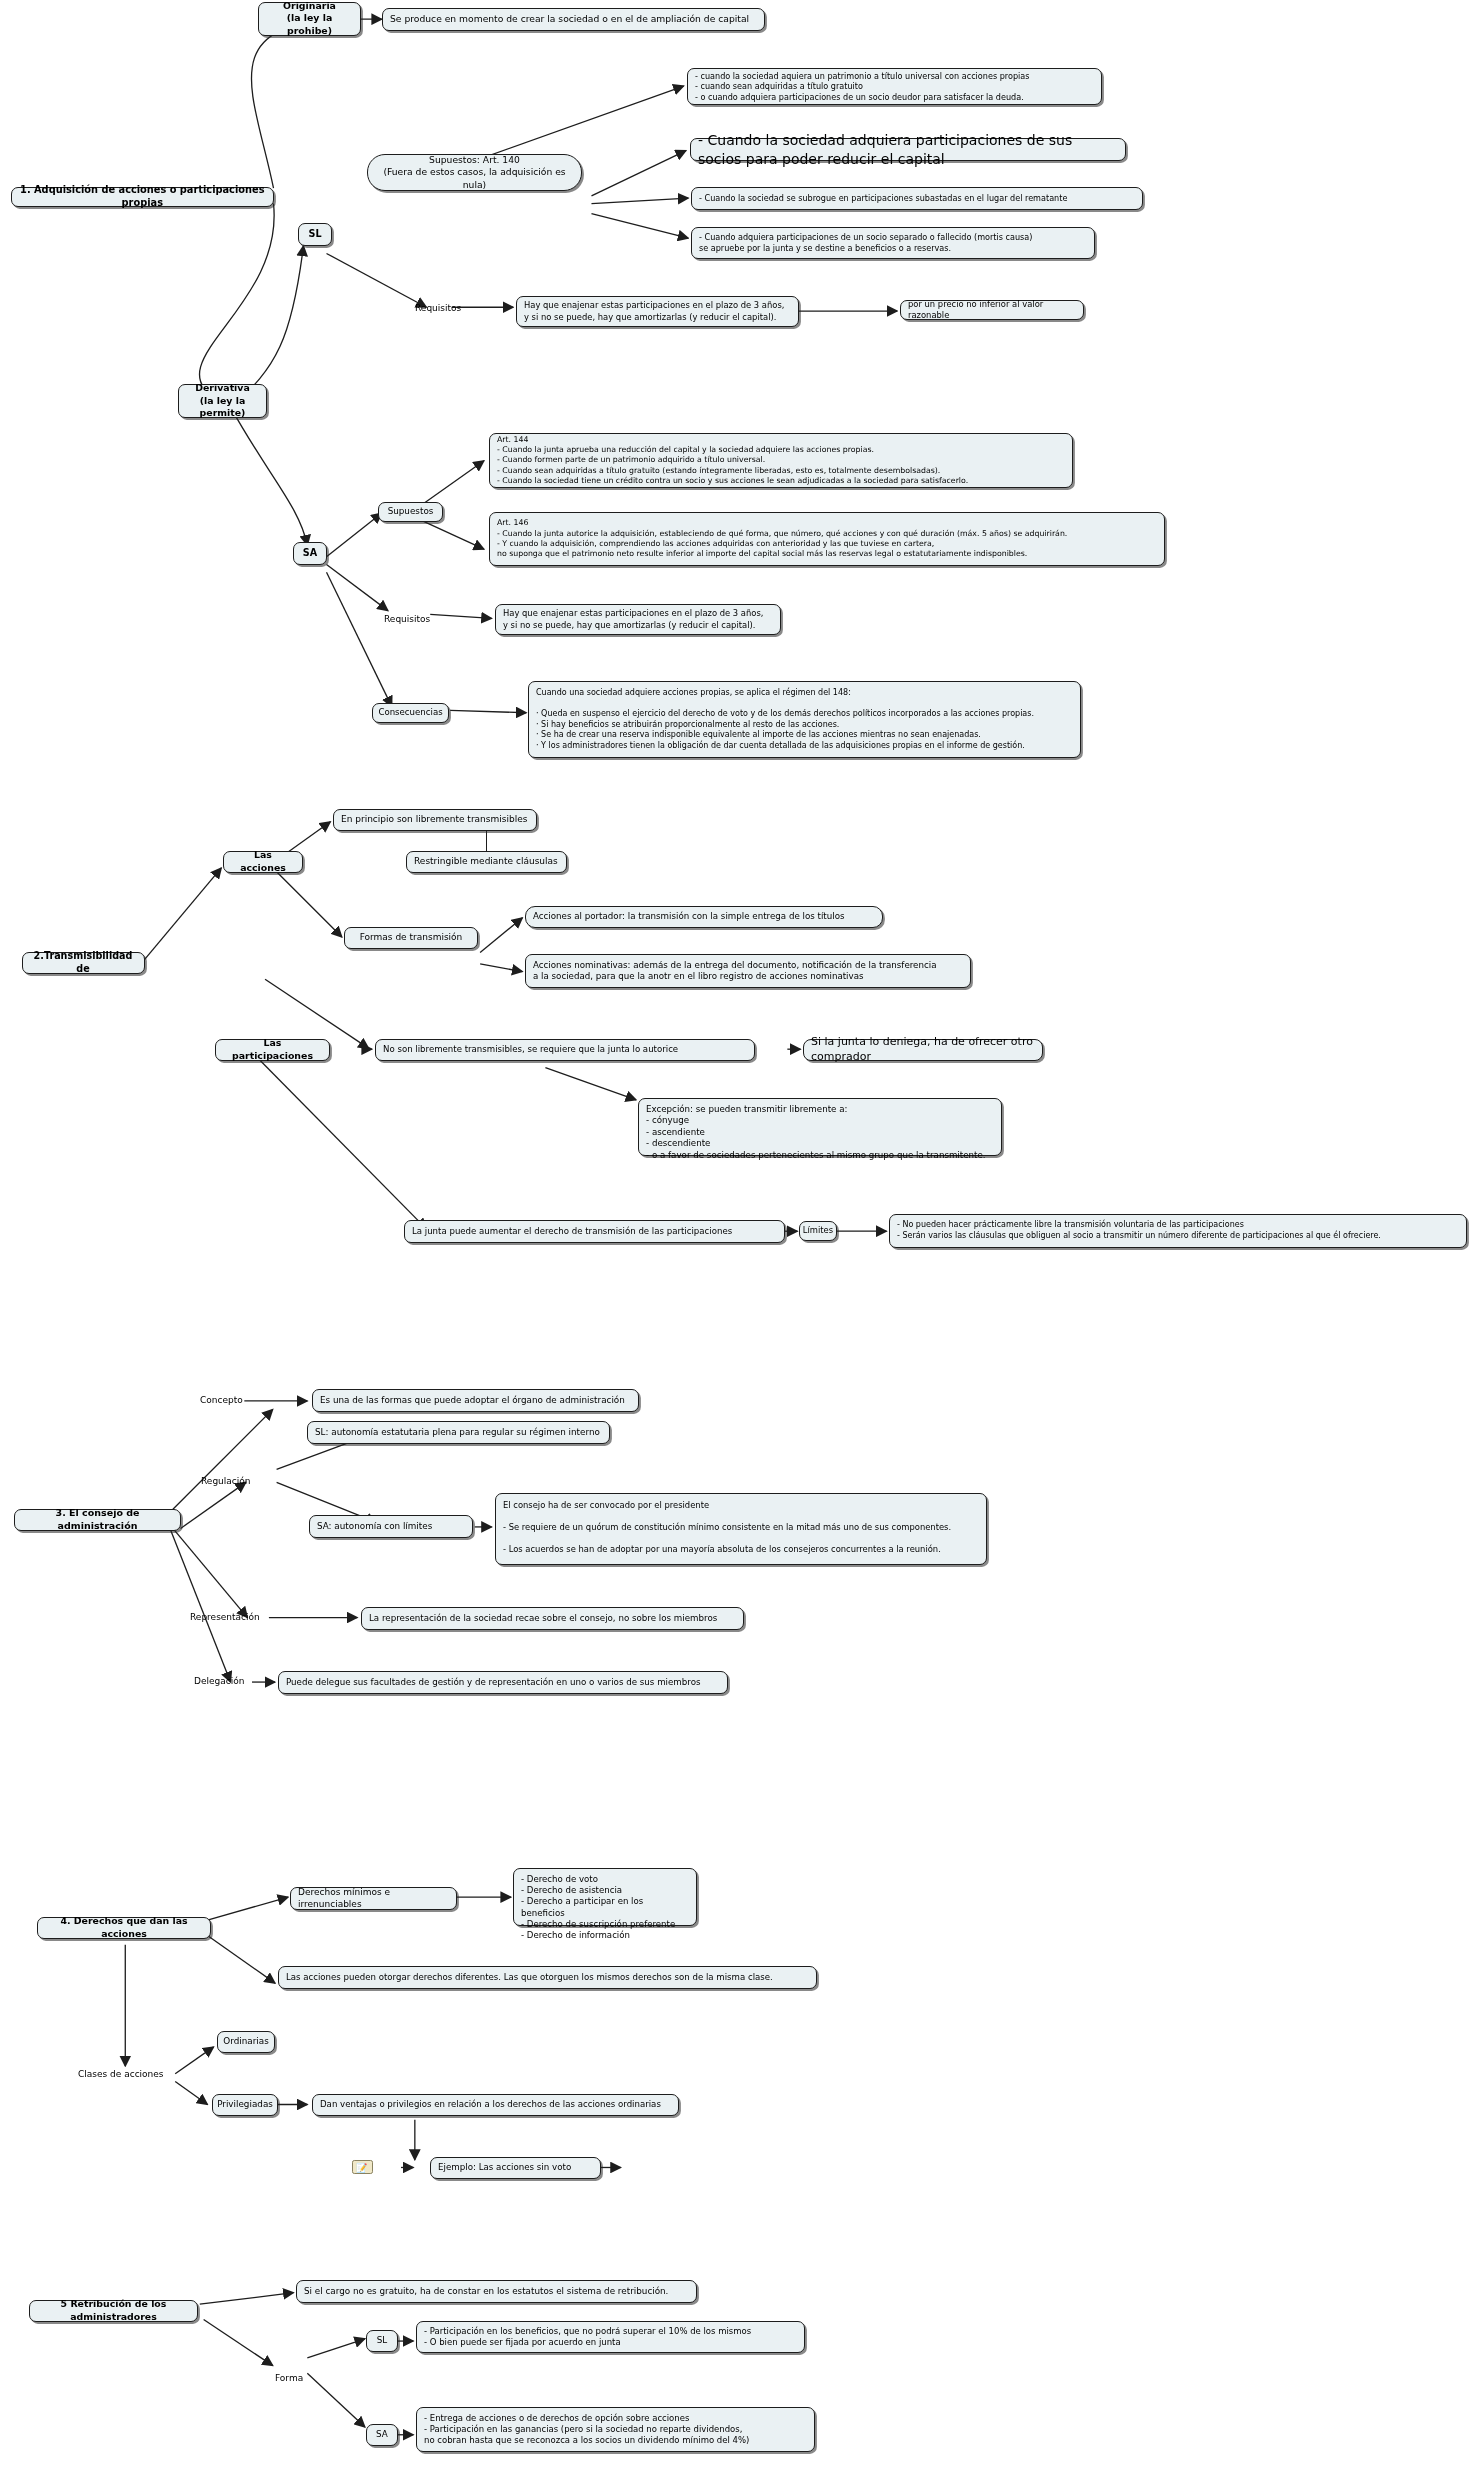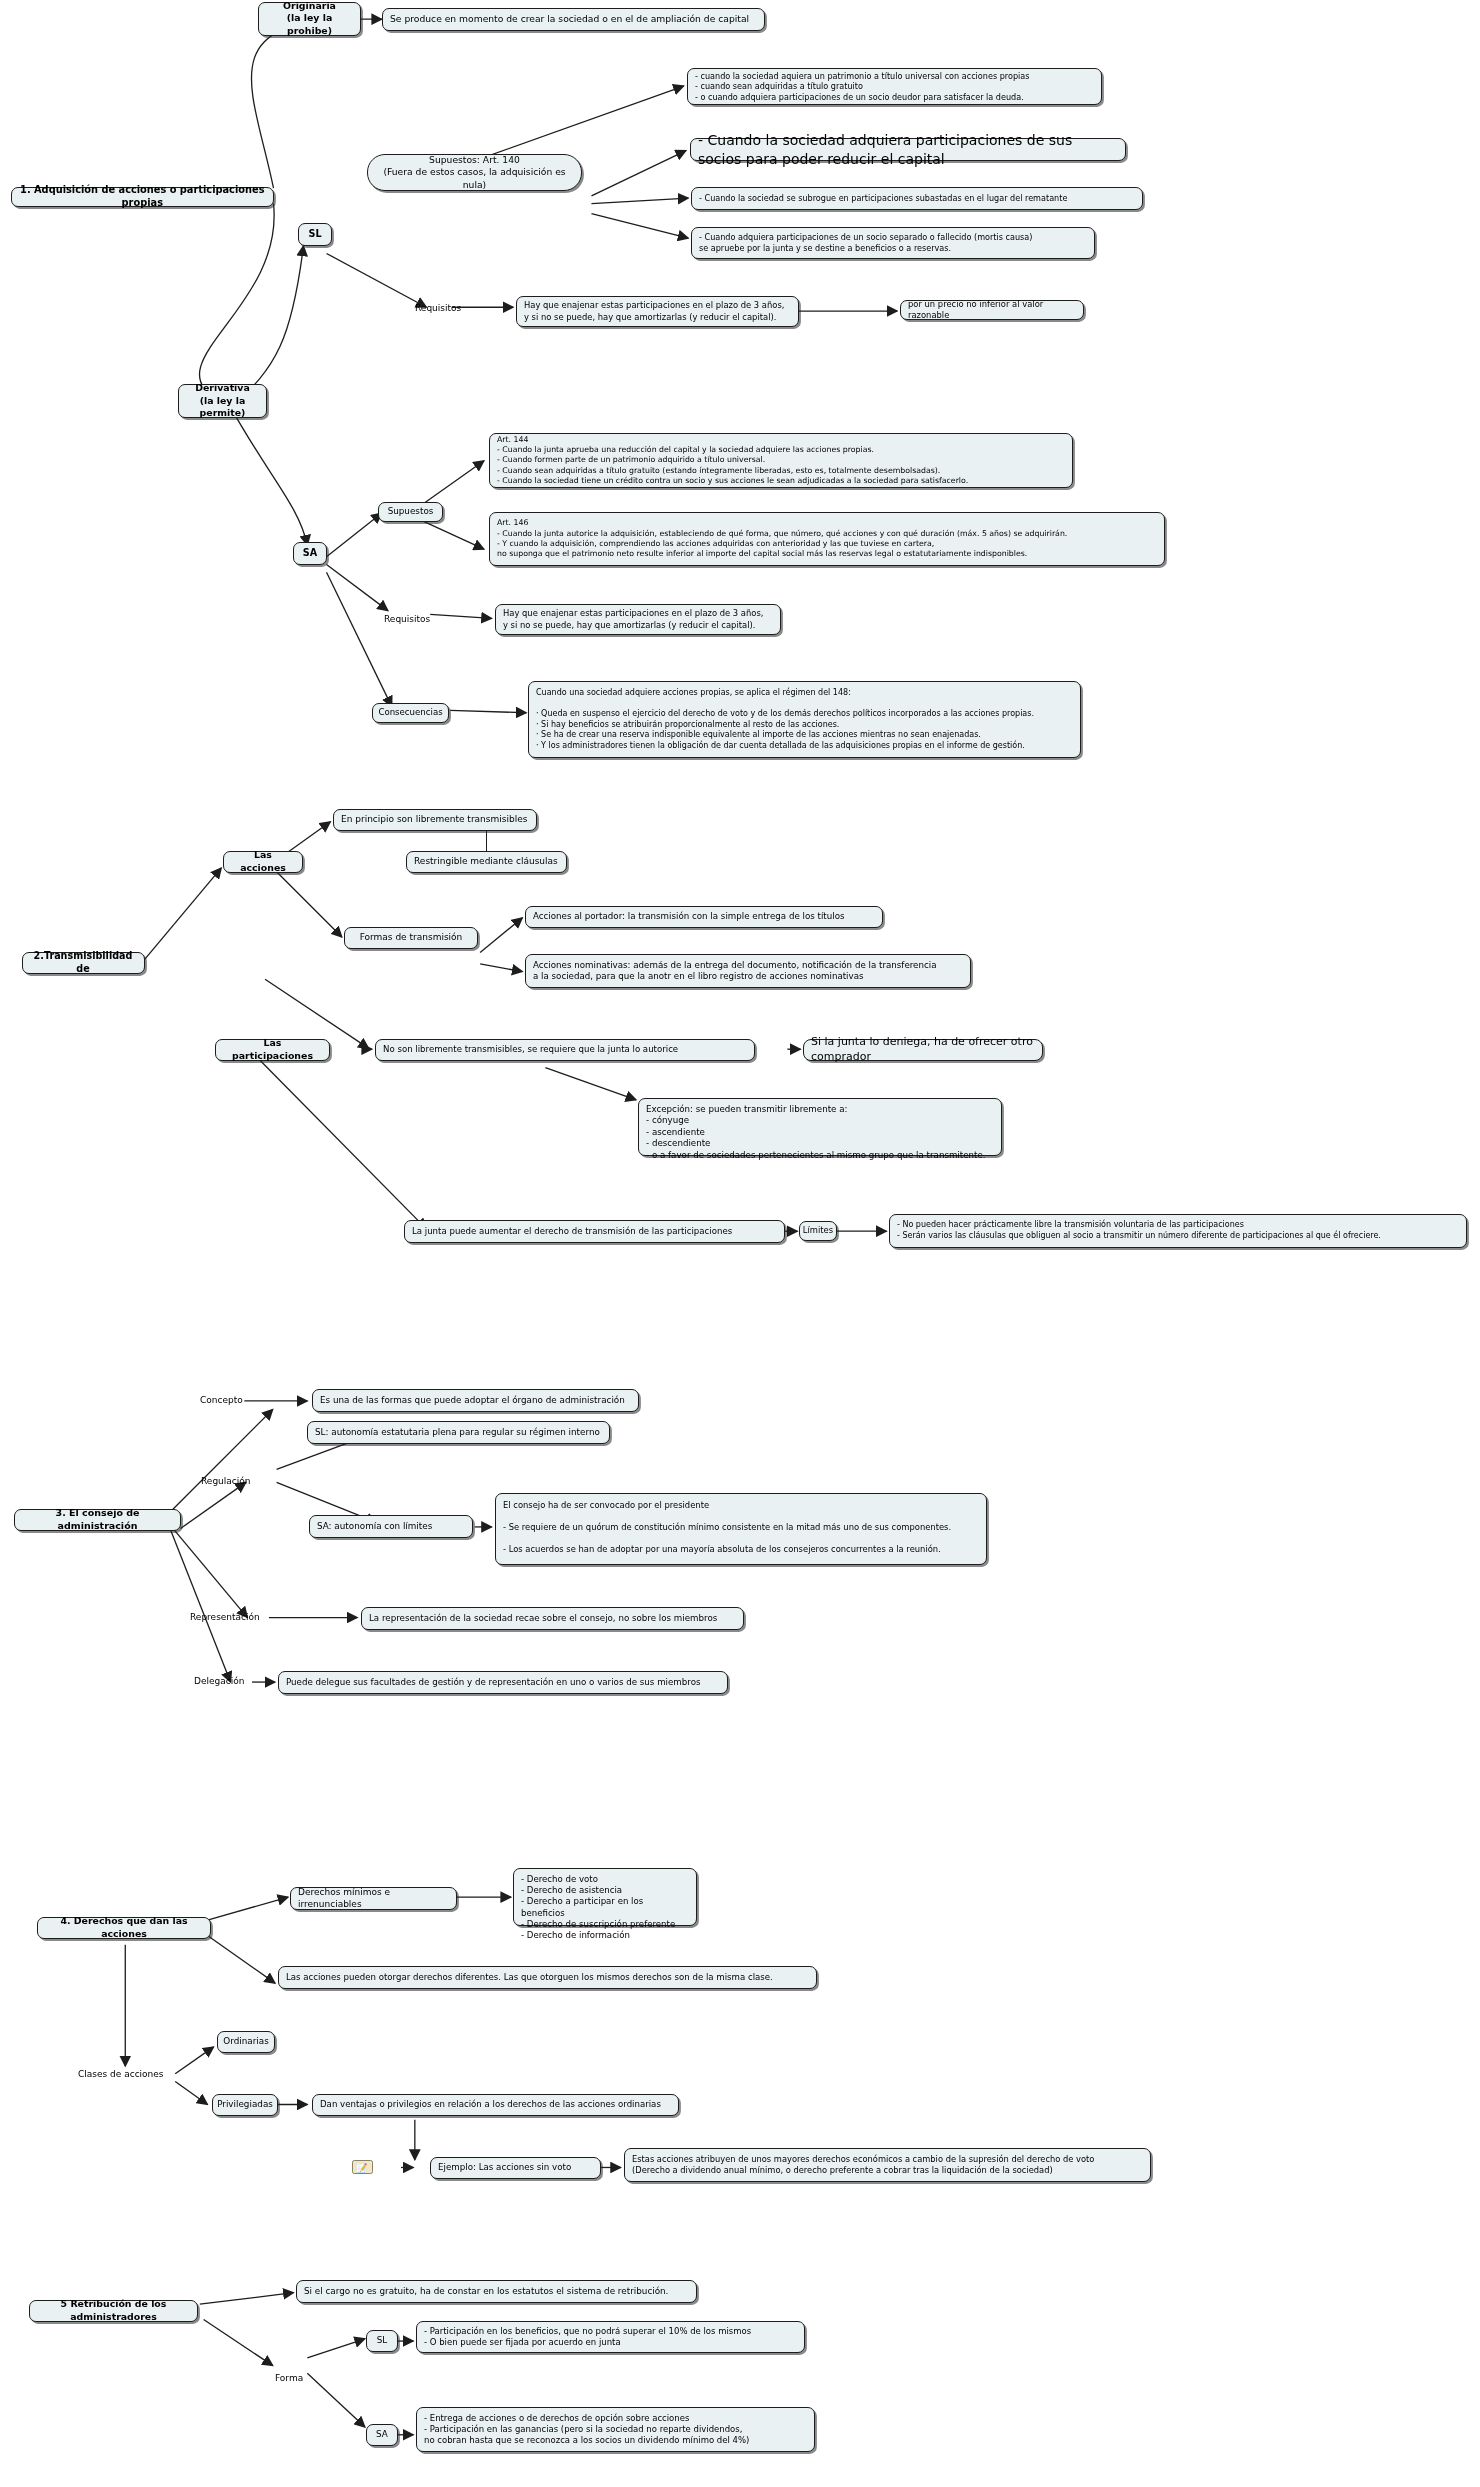--- a/index.html
+++ b/index.html
@@ -207,21 +207,21 @@
 
   <div class="node center bold" style="left:223px; top:851px; width:80px; height:21.5px; font-size:9.4px;">Las acciones</div>
 
   <div class="node" style="left:333px; top:809px; width:204px; height:21.5px; font-size:9px;">En principio son libremente transmisibles</div>
 
   <div class="node" style="left:406px; top:851px; width:161px; height:21.5px; font-size:9px;">Restringible mediante cláusulas</div>
   <div style="position:absolute; z-index:1; left:486px; top:830px; width:1.2px; height:21.5px; background:#1d1d1d;"></div>
 
   <div class="node center" style="left:344px; top:927px; width:134px; height:21.5px; font-size:9px;">Formas de transmisión</div>
 
-  <div class="node" style="left:525px; top:906px; width:358px; height:21.5px; font-size:8.7px;">Acciones al portador: la transmisión  con la simple entrega de los títulos</div>
+  <div class="node" style="left:525px; top:906px; width:358px; height:21.5px; font-size:8.7px;border-radius:10px;">Acciones al portador: la transmisión  con la simple entrega de los títulos</div>
 
   <div class="node" style="left:525px; top:954px; width:446px; height:34px; font-size:8.7px;">Acciones nominativas: además de la entrega del documento, notificación de la transferencia
 a la sociedad, para que la anotr en el libro registro de acciones nominativas</div>
 
   <div class="node center bold" style="left:215px; top:1039px; width:115px; height:21.5px; font-size:9.4px;">Las participaciones</div>
 
   <div class="node" style="left:375px; top:1039px; width:380px; height:21.5px; font-size:8.6px;">No son libremente transmisibles, se requiere que la junta lo autorice</div>
 
   <div class="node" style="left:803px; top:1039px; width:240px; height:21.5px; font-size:11px;border-radius:8px;">Si la junta lo deniega, ha de ofrecer otro comprador</div>
 
@@ -281,22 +281,20 @@
   <div class="node center" style="left:217px; top:2031px; width:58px; height:21.5px; font-size:8.8px;">Ordinarias</div>
 
   <div class="node center" style="left:212px; top:2094px; width:66px; height:21.5px; font-size:8.8px;">Privilegiadas</div>
 
   <div class="node" style="left:312px; top:2094px; width:367px; height:21.5px; font-size:8.6px;">Dan ventajas o privilegios en relación a los derechos de las acciones ordinarias</div>
 
   <div class="emoji-node" style="left:352px; top:2160px;">📝</div>
 
   <div class="node" style="left:416px; top:2157px; width:171px; height:21.5px; font-size:8.7px;margin-left:14px;">Ejemplo: Las acciones sin voto</div>
 
-  <div class="node" style="left:624px; top:2148px; width:527px; height:34px; font-size:8.3px;">Estas acciones atribuyen de unos mayores derechos económicos a cambio de la supresión del derecho de voto
-(Derecho a dividendo anual mínimo, o derecho preferente a cobrar tras la liquidación de la sociedad)</div>
 
   <div class="node center bold" style="left:29px; top:2300px; width:169px; height:21.5px; font-size:9.4px;">5 Retribución de los administradores</div>
 
   <div class="node" style="left:296px; top:2280px; width:401px; height:23px; font-size:8.8px;">Si el cargo no es gratuito, ha de constar en los estatutos el sistema de retribución.</div>
 
   <span class="label small" style="left:275px; top:2373px;">Forma</span>
 
   <div class="node center" style="left:366px; top:2330px; width:32px; height:21.5px; font-size:8.8px;">SL</div>
 
   <div class="node" style="left:416px; top:2321px; width:389px; height:32px; font-size:8.5px;">- Participación en los beneficios, que no podrá superar el 10% de los mismos

